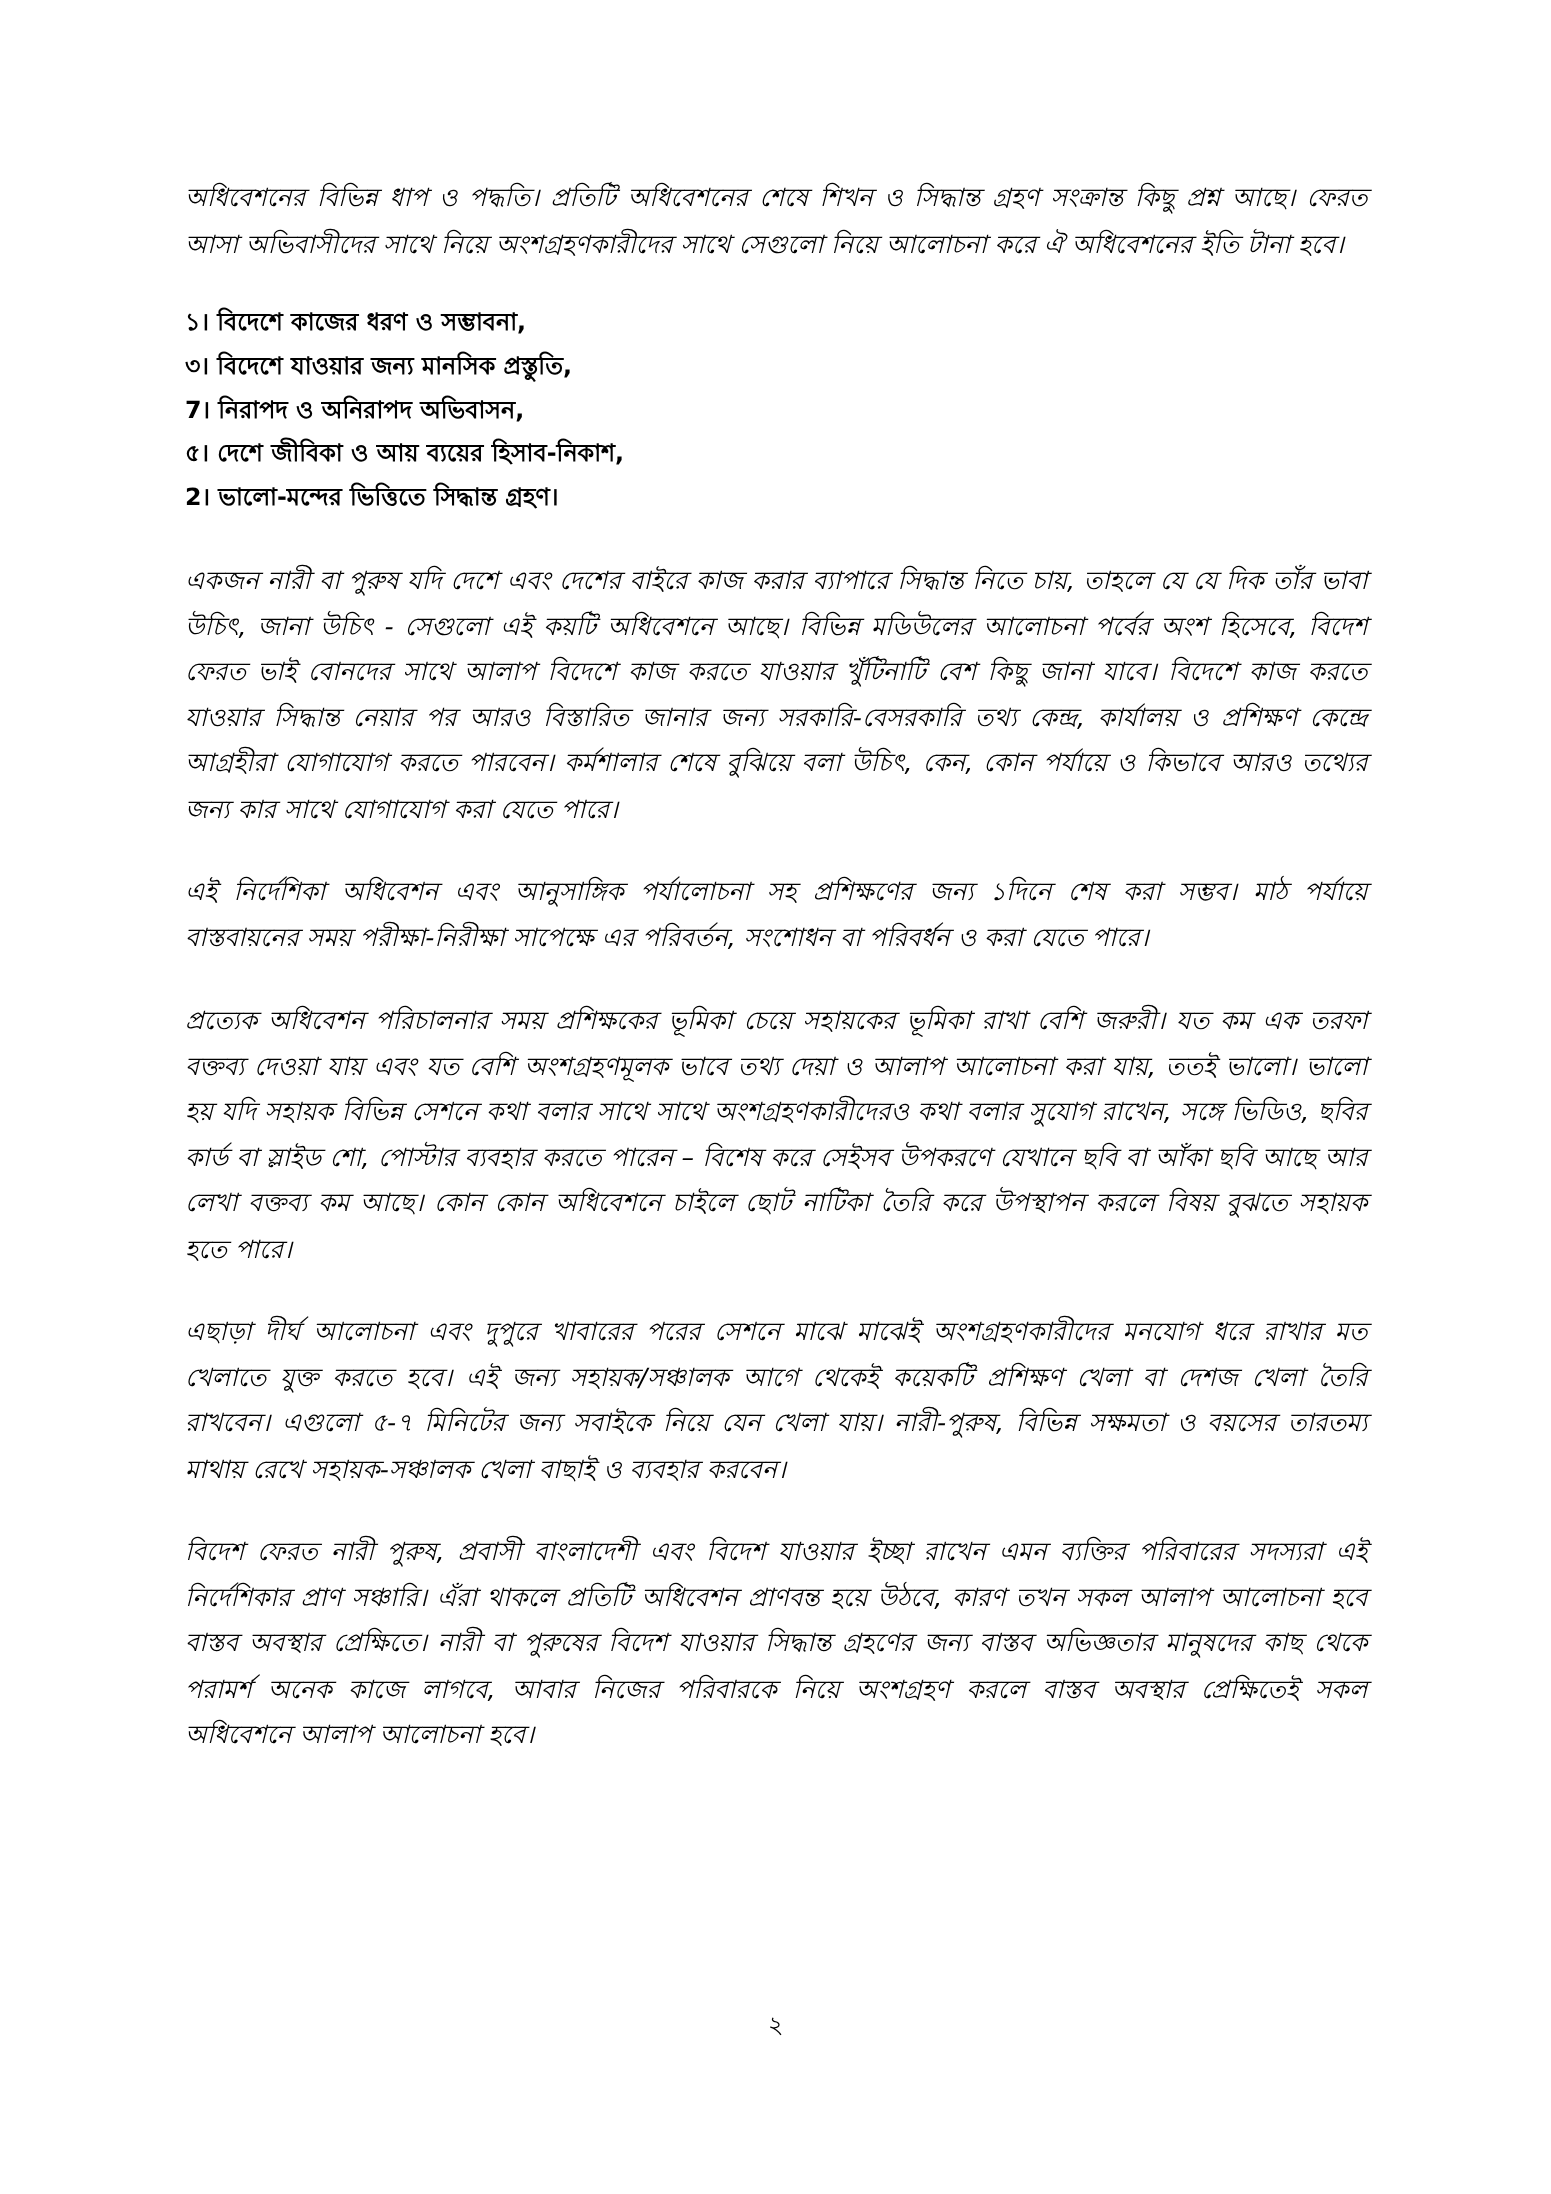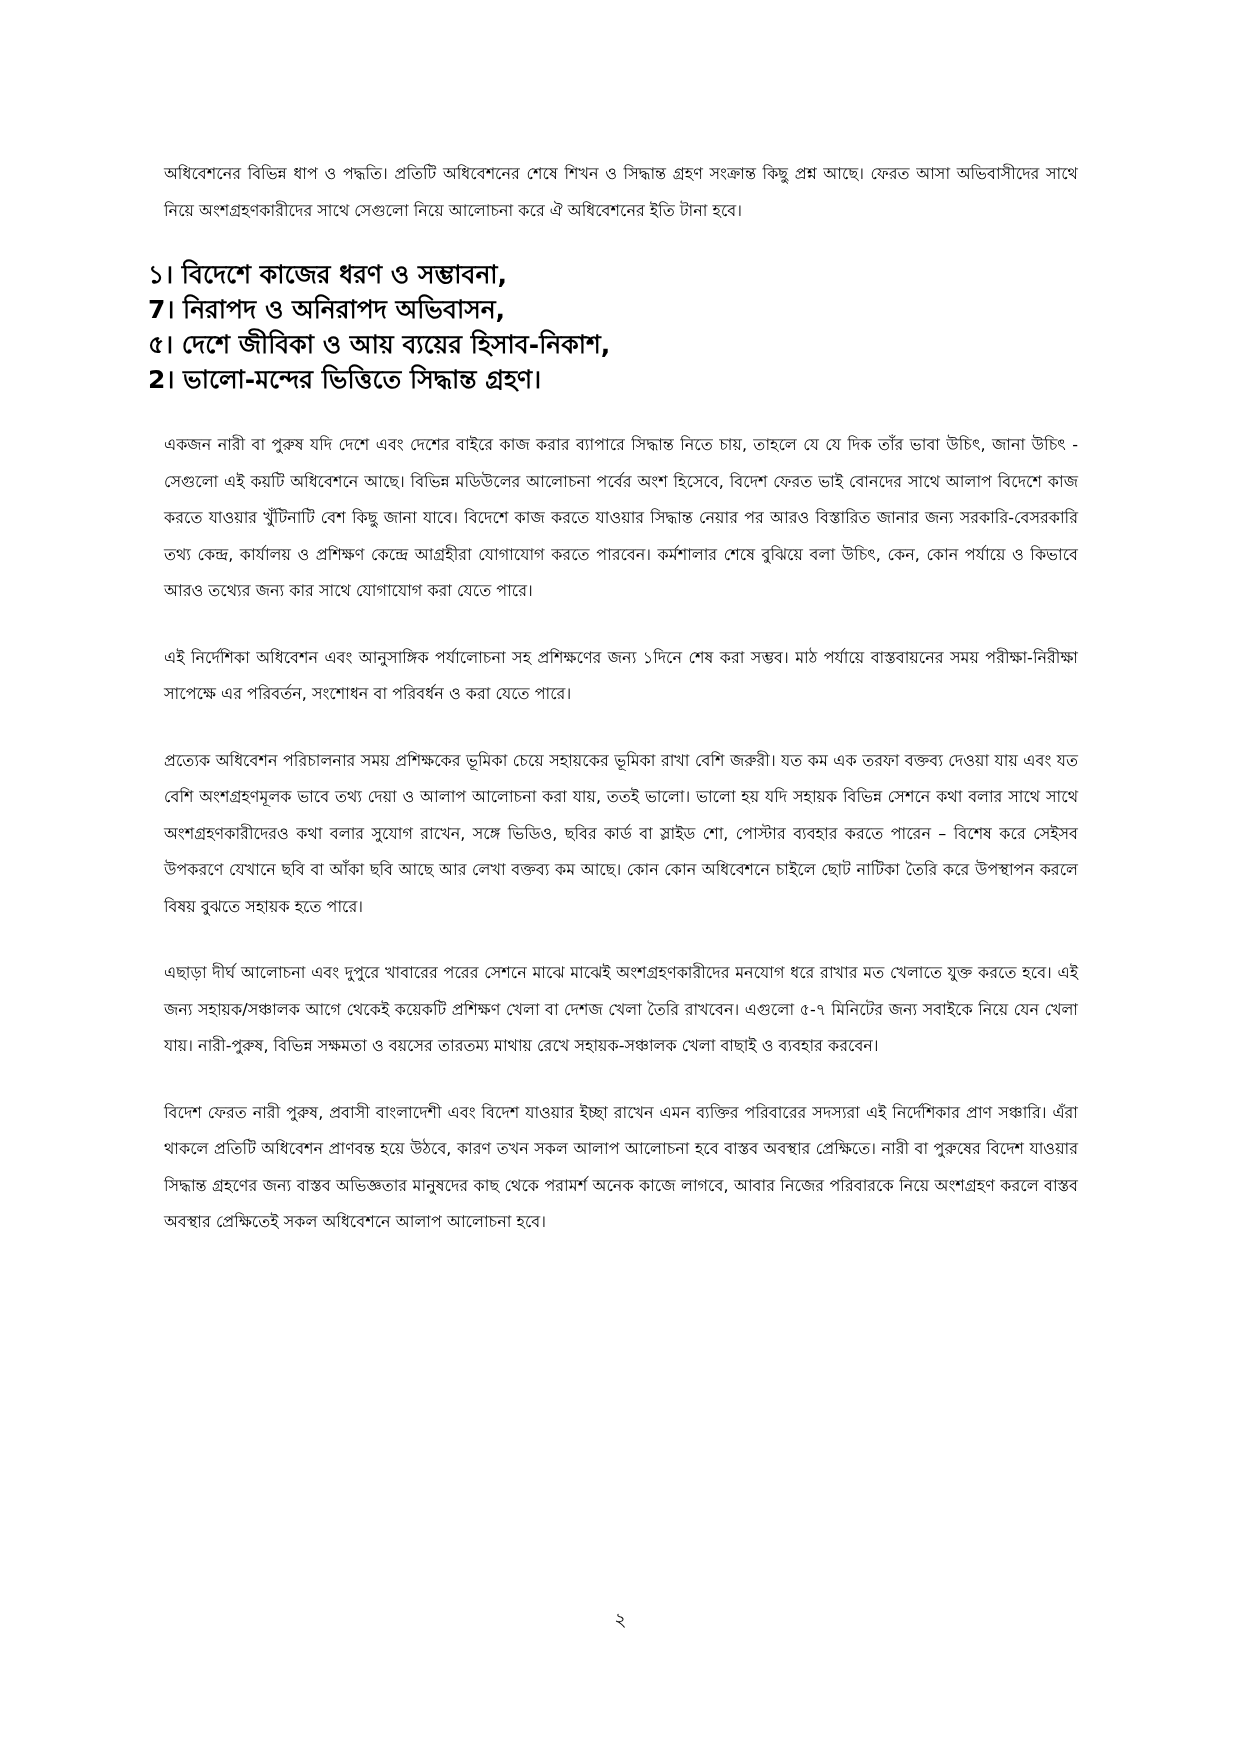--- a/index.html
+++ b/index.html
@@ -1,34 +1,35 @@
 <!DOCTYPE html>
 <html><head>
 <meta charset="utf-8">
 <style>
   html, body { margin: 0; padding: 0; background: #ffffff; }
   body { width: 1241px; height: 1755px; position: relative; overflow: hidden;
          font-family: "DejaVu Sans", "Liberation Sans", sans-serif; color: #000; }
   .page { position: absolute; left: 148px; top: 140px; width: 946px; }
-  p { margin: 16px; font-size: 16px; line-height: 36.5px; text-align: justify; }
+  p { margin: 0; font-size: 20px; line-height: 36.5px; text-align: justify; font-style: italic; }
   .intro { margin-bottom: 28px; }
   .lead { margin-bottom: 30px; }
   ol.sessions { list-style: none; margin: 0 0 30px 0; padding: 0; }
-  ol.sessions li { font-size: 25px; font-weight: bold; line-height: 35px; }
+  ol.sessions li { font-size: 19px; font-weight: bold; line-height: 35px; }
   .para { margin-bottom: 30px; }
   .pagenum { position: absolute; top: 1605px; left: 0; width: 1241px; text-align: center;
              font-size: 19px; }
 </style>
 </head>
 <body>
 
 <div class="page">
   <p class="intro">অধিবেশনের বিভিন্ন ধাপ ও পদ্ধতি। প্রতিটি অধিবেশনের শেষে শিখন ও সিদ্ধান্ত গ্রহণ সংক্রান্ত কিছু প্রশ্ন আছে। ফেরত আসা অভিবাসীদের সাথে নিয়ে অংশগ্রহণকারীদের সাথে সেগুলো নিয়ে আলোচনা করে ঐ অধিবেশনের ইতি টানা হবে।</p>
   <ol class="sessions">
     <li>১। বিদেশে কাজের ধরণ ও সম্ভাবনা,</li>
+    <li>৩। বিদেশে যাওয়ার জন্য মানসিক প্রস্তুতি,</li>
     <li>7। নিরাপদ ও অনিরাপদ অভিবাসন,</li>
     <li>৫। দেশে জীবিকা ও আয় ব্যয়ের হিসাব-নিকাশ,</li>
     <li>2। ভালো-মন্দের ভিত্তিতে সিদ্ধান্ত গ্রহণ।</li>
   </ol>
   <p class="para">একজন নারী বা পুরুষ যদি দেশে এবং দেশের বাইরে কাজ করার ব্যাপারে সিদ্ধান্ত নিতে চায়, তাহলে যে যে দিক তাঁর ভাবা উচিৎ, জানা উচিৎ - সেগুলো এই কয়টি অধিবেশনে আছে। বিভিন্ন মডিউলের আলোচনা পর্বের অংশ হিসেবে, বিদেশ ফেরত ভাই বোনদের সাথে আলাপ বিদেশে কাজ করতে যাওয়ার খুঁটিনাটি বেশ কিছু জানা যাবে। বিদেশে কাজ করতে যাওয়ার সিদ্ধান্ত নেয়ার পর আরও বিস্তারিত জানার জন্য সরকারি-বেসরকারি তথ্য কেন্দ্র, কার্যালয়  ও প্রশিক্ষণ কেন্দ্রে আগ্রহীরা যোগাযোগ করতে পারবেন। কর্মশালার শেষে বুঝিয়ে বলা উচিৎ, কেন, কোন পর্যায়ে ও কিভাবে আরও তথ্যের জন্য কার সাথে যোগাযোগ করা যেতে পারে।</p>
   <p class="para">এই নির্দেশিকা অধিবেশন এবং আনুসাঙ্গিক পর্যালোচনা সহ প্রশিক্ষণের জন্য ১দিনে শেষ করা সম্ভব। মাঠ পর্যায়ে বাস্তবায়নের সময় পরীক্ষা-নিরীক্ষা সাপেক্ষে এর পরিবর্তন, সংশোধন বা পরিবর্ধন ও করা যেতে পারে।</p>
   <p class="para">প্রত্যেক অধিবেশন পরিচালনার সময় প্রশিক্ষকের ভূমিকা চেয়ে সহায়কের ভূমিকা রাখা বেশি জরুরী। যত কম এক তরফা বক্তব্য দেওয়া যায় এবং যত বেশি অংশগ্রহণমূলক ভাবে তথ্য দেয়া ও আলাপ আলোচনা করা যায়, ততই ভালো। ভালো হয় যদি সহায়ক বিভিন্ন সেশনে কথা বলার সাথে সাথে অংশগ্রহণকারীদেরও কথা বলার সুযোগ রাখেন, সঙ্গে ভিডিও, ছবির কার্ড বা স্লাইড শো, পোস্টার ব্যবহার করতে পারেন – বিশেষ করে সেইসব উপকরণে যেখানে ছবি বা আঁকা ছবি আছে আর লেখা বক্তব্য কম আছে। কোন কোন অধিবেশনে চাইলে ছোট নাটিকা তৈরি করে উপস্থাপন করলে বিষয় বুঝতে সহায়ক হতে পারে।</p>
   <p class="para">এছাড়া দীর্ঘ আলোচনা এবং দুপুরে খাবারের পরের সেশনে মাঝে মাঝেই অংশগ্রহণকারীদের মনযোগ ধরে রাখার মত খেলাতে যুক্ত করতে হবে। এই জন্য সহায়ক/সঞ্চালক আগে থেকেই কয়েকটি প্রশিক্ষণ খেলা বা দেশজ খেলা তৈরি রাখবেন। এগুলো ৫-৭ মিনিটের জন্য সবাইকে নিয়ে যেন খেলা যায়। নারী-পুরুষ, বিভিন্ন সক্ষমতা ও বয়সের তারতম্য মাথায় রেখে সহায়ক-সঞ্চালক খেলা বাছাই ও ব্যবহার করবেন।</p>
   <p class="para">বিদেশ ফেরত নারী পুরুষ, প্রবাসী বাংলাদেশী এবং বিদেশ যাওয়ার ইচ্ছা রাখেন এমন ব্যক্তির পরিবারের সদস্যরা এই নির্দেশিকার প্রাণ সঞ্চারি। এঁরা থাকলে প্রতিটি অধিবেশন প্রাণবন্ত হয়ে উঠবে, কারণ তখন সকল আলাপ আলোচনা হবে বাস্তব অবস্থার প্রেক্ষিতে। নারী বা পুরুষের বিদেশ যাওয়ার সিদ্ধান্ত গ্রহণের জন্য বাস্তব অভিজ্ঞতার মানুষদের কাছ থেকে পরামর্শ অনেক কাজে লাগবে, আবার নিজের পরিবারকে নিয়ে অংশগ্রহণ করলে বাস্তব অবস্থার প্রেক্ষিতেই সকল অধিবেশনে আলাপ আলোচনা হবে।</p>
 </div>

